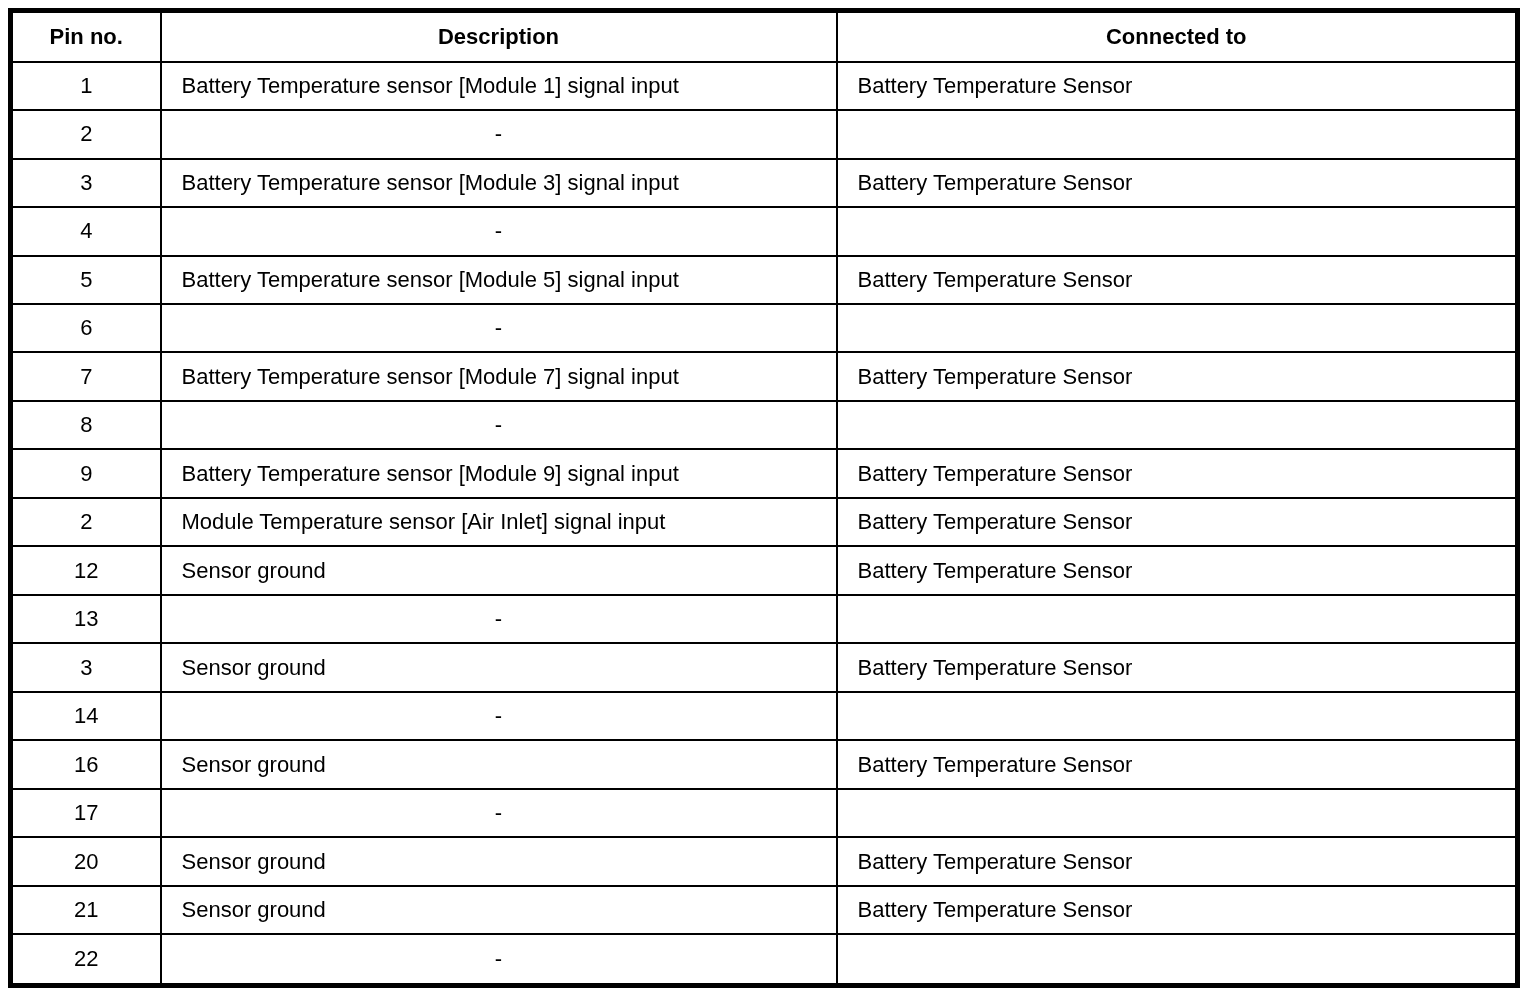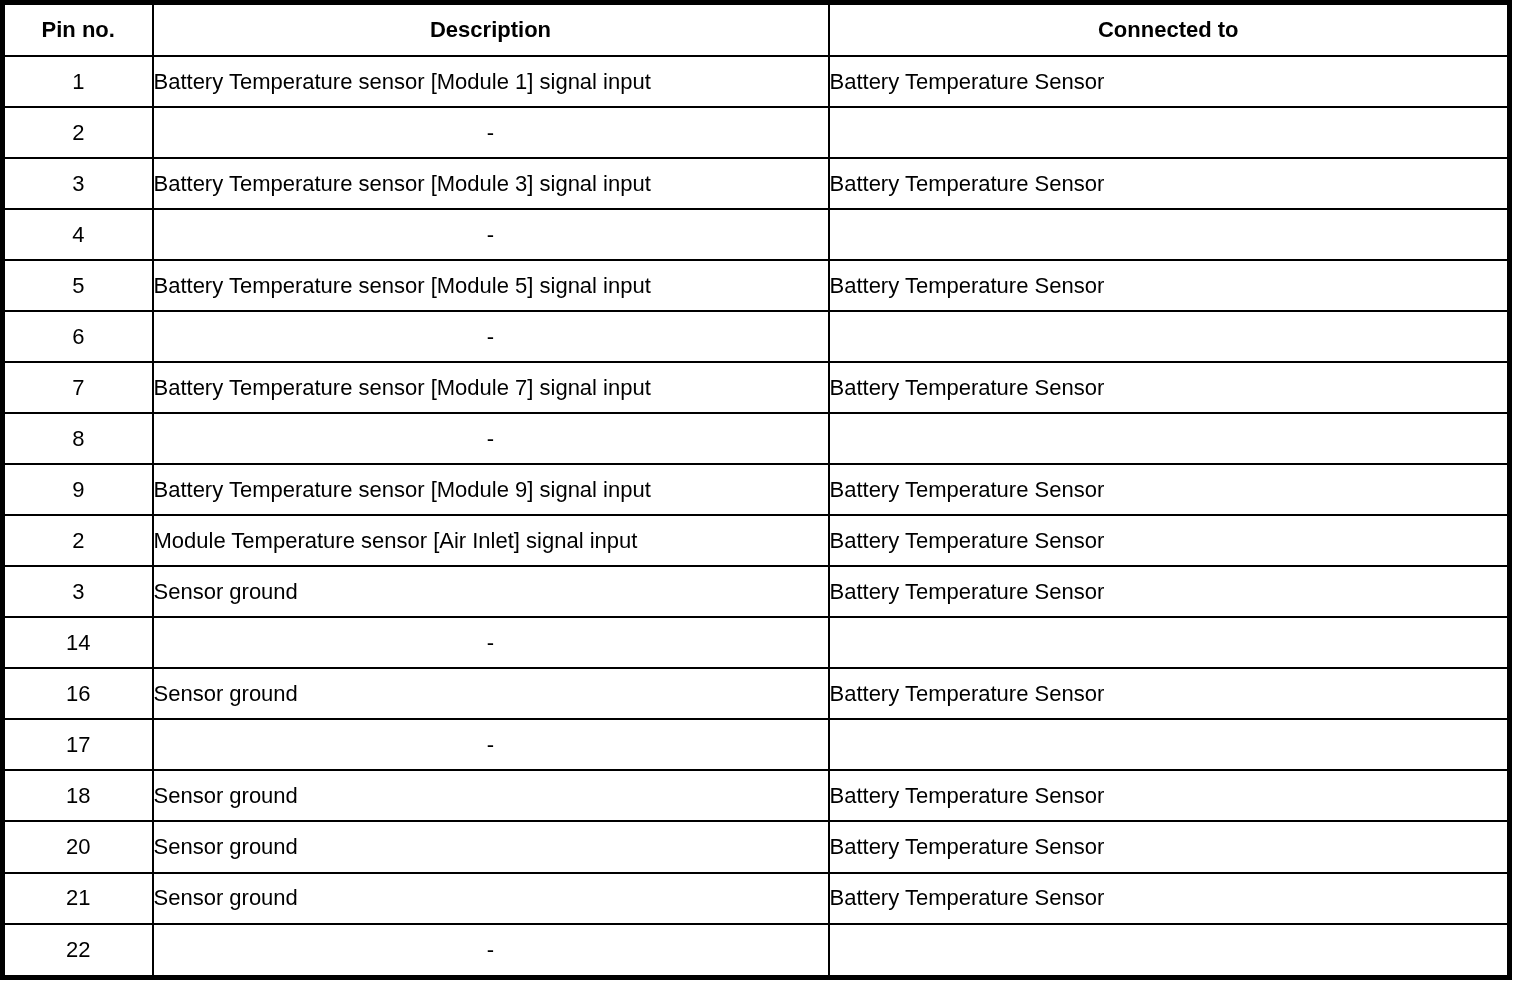--- a/index.html
+++ b/index.html
@@ -6,21 +6,21 @@
     margin: 0;
     padding: 0;
     background: #ffffff;
     width: 1520px;
     height: 988px;
     overflow: hidden;
   }
   table.pin-table {
     border-collapse: collapse;
     table-layout: fixed;
-    margin: 0;
+    margin: 8px;
     width: 1512px;
     height: 980px;
     border: 5px solid #000000;
     background: #ffffff;
   }
   th, td {
     border: 2px solid #000000;
     font-family: "Liberation Sans", sans-serif;
     font-size: 22px;
     color: #000000;
@@ -31,21 +31,21 @@
   }
   th {
     font-weight: bold;
     text-align: center;
   }
   td.pin {
     text-align: center;
   }
   td.desc, td.conn {
     text-align: left;
-    padding-left: 0;
+    padding-left: 20px;
   }
   td.center {
     text-align: center;
     padding-left: 0;
   }
 </style>
 </head>
 <body>
 
 <table class="pin-table">
@@ -104,45 +104,50 @@
     <td class="pin">9</td>
     <td class="desc">Battery Temperature sensor [Module 9] signal input</td>
     <td class="conn">Battery Temperature Sensor</td>
   </tr>
   <tr>
     <td class="pin">2</td>
     <td class="desc">Module Temperature sensor [Air Inlet] signal input</td>
     <td class="conn">Battery Temperature Sensor</td>
   </tr>
   <tr>
+    <td class="pin">12</td>
+    <td class="desc">Sensor ground</td>
+    <td class="conn">Battery Temperature Sensor</td>
+  </tr>
+  <tr>
+    <td class="pin">13</td>
+    <td class="desc center">-</td>
+    <td class="conn"></td>
+  </tr>
+  <tr>
     <td class="pin">3</td>
     <td class="desc">Sensor ground</td>
     <td class="conn">Battery Temperature Sensor</td>
   </tr>
   <tr>
     <td class="pin">14</td>
     <td class="desc center">-</td>
     <td class="conn"></td>
   </tr>
   <tr>
     <td class="pin">16</td>
     <td class="desc">Sensor ground</td>
     <td class="conn">Battery Temperature Sensor</td>
   </tr>
   <tr>
     <td class="pin">17</td>
     <td class="desc center">-</td>
     <td class="conn"></td>
   </tr>
   <tr>
-    <td class="pin">18</td>
-    <td class="desc">Sensor ground</td>
-    <td class="conn">Battery Temperature Sensor</td>
-  </tr>
-  <tr>
     <td class="pin">20</td>
     <td class="desc">Sensor ground</td>
     <td class="conn">Battery Temperature Sensor</td>
   </tr>
   <tr>
     <td class="pin">21</td>
     <td class="desc">Sensor ground</td>
     <td class="conn">Battery Temperature Sensor</td>
   </tr>
   <tr>

